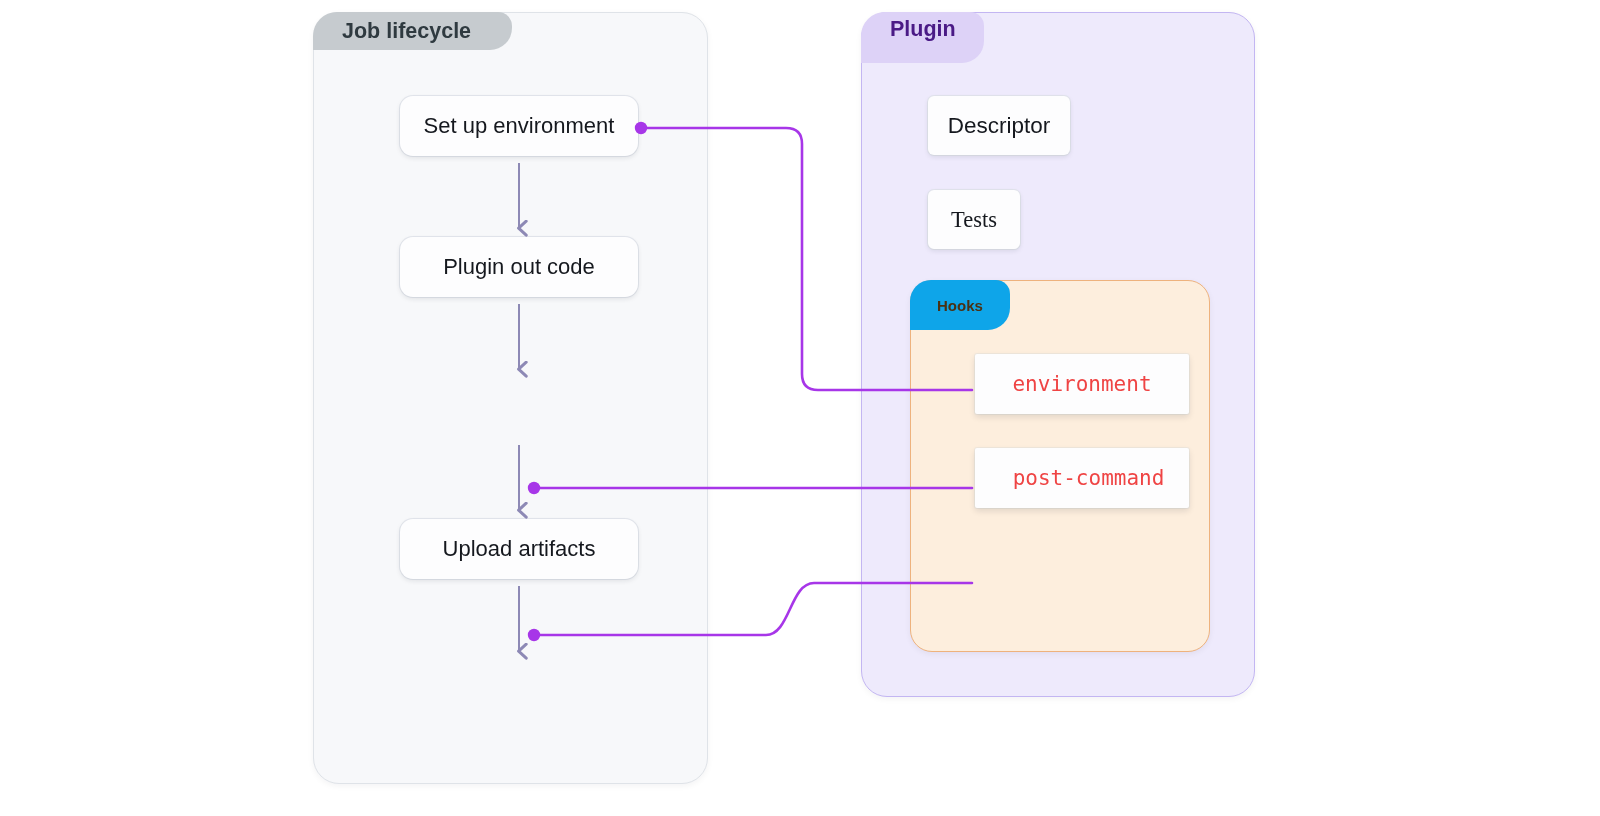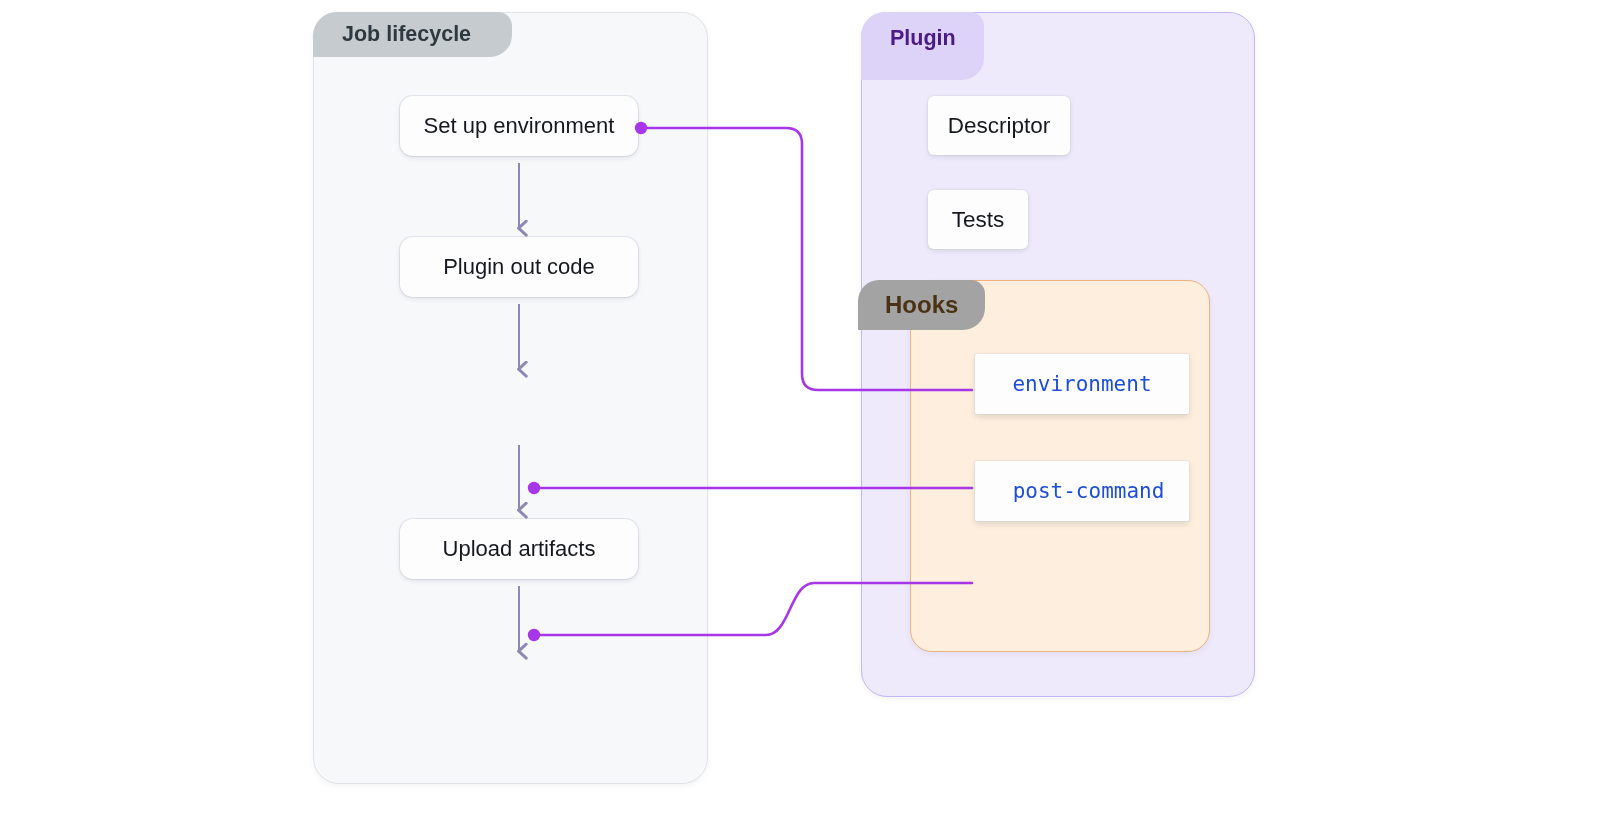--- a/index.html
+++ b/index.html
@@ -67,47 +67,47 @@
     display: flex;
     align-items: center;
     font-weight: bold;
     white-space: nowrap;
     border-radius: 14px 14px 22px 0;
   }
 
   .tab-lifecycle {
     left: 313px;
     top: 12px;
-    height: 45px;
+    height: 38px;
     padding: 0 41px 0 29px;
     background: #c6cbcf;
     color: #2f3a40;
     font-size: 21.5px;
     border-top-left-radius: 24px;
   }
 
   .tab-plugin {
     left: 861px;
     top: 12px;
-    height: 68px;
+    height: 51px;
     padding: 0 28px 16px 29px;
     background: #ddd2f7;
     color: #4a1a86;
     font-size: 21.5px;
     border-top-left-radius: 24px;
   }
 
   .tab-hooks {
-    left: 858px;
+    left: 910px;
     top: 280px;
     height: 50px;
     padding: 0 27px 0 27px;
-    background: #a3a3a3;
+    background: #0ea5e9;
     color: #4a3214;
-    font-size: 24px;
+    font-size: 15px;
     border-top-left-radius: 21px;
   }
 
   
   .card {
     position: absolute;
     box-sizing: border-box;
     background: #fdfdfe;
     border-radius: 13px;
     display: flex;
@@ -131,21 +131,21 @@
   }
 
   .card-hook {
     left: 975px;
     width: 214px;
     height: 60px;
     border-radius: 2px;
     font-family: "DejaVu Sans Mono", monospace;
     font-size: 21px;
     letter-spacing: 0px;
-    color: #1d4ed8;
+    color: #ef4444;
     box-shadow: 0 3px 6px rgba(20,25,40,0.12), 0 0 0 1px rgba(232,228,222,0.6);
   }
 
   
   #wires {
     position: absolute;
     left: 0; top: 0;
     width: 1600px;
     height: 816px;
     pointer-events: none;
@@ -162,24 +162,24 @@
 
   <div class="tab tab-lifecycle">Job lifecycle</div>
   <div class="tab tab-plugin">Plugin</div>
   <div class="tab tab-hooks">Hooks</div>
 
   <div class="card card-lifecycle" style="top:96px;">Set up environment</div>
   <div class="card card-lifecycle" style="top:237px;">Plugin out code</div>
   <div class="card card-lifecycle" style="top:519px;">Upload artifacts</div>
 
   <div class="card card-plugin" style="left:928px; top:96px; width:142px;">Descriptor</div>
-  <div class="card card-plugin" style="left:928px; top:190px; width:100px;">Tests</div>
+  <div class="card card-plugin" style="left:928px; top:190px; width:92px;font-family:Liberation Serif, serif;">Tests</div>
 
   <div class="card card-hook" style="top:354px;">environment</div>
-  <div class="card card-hook" style="top:461px;padding-left:13px;">post-command</div>
+  <div class="card card-hook" style="top:448px;padding-left:13px;">post-command</div>
 
   <svg id="wires" viewBox="0 0 1600 816">
     <defs>
       <marker id="arrowhead" markerWidth="9" markerHeight="9" refX="4.2" refY="4.4" orient="auto" markerUnits="strokeWidth">
         <path d="M0.8,0.8 L4.3,4.6 L7.8,0.8" fill="none" stroke="#8d89b5" stroke-width="1.5" stroke-linecap="round" stroke-linejoin="round"></path>
       </marker>
     </defs>
 
     <g stroke="#8d89b5" stroke-width="2" fill="none">
       <line x1="519" y1="163" x2="519" y2="228" marker-end="url(#arrowhead)"></line>

